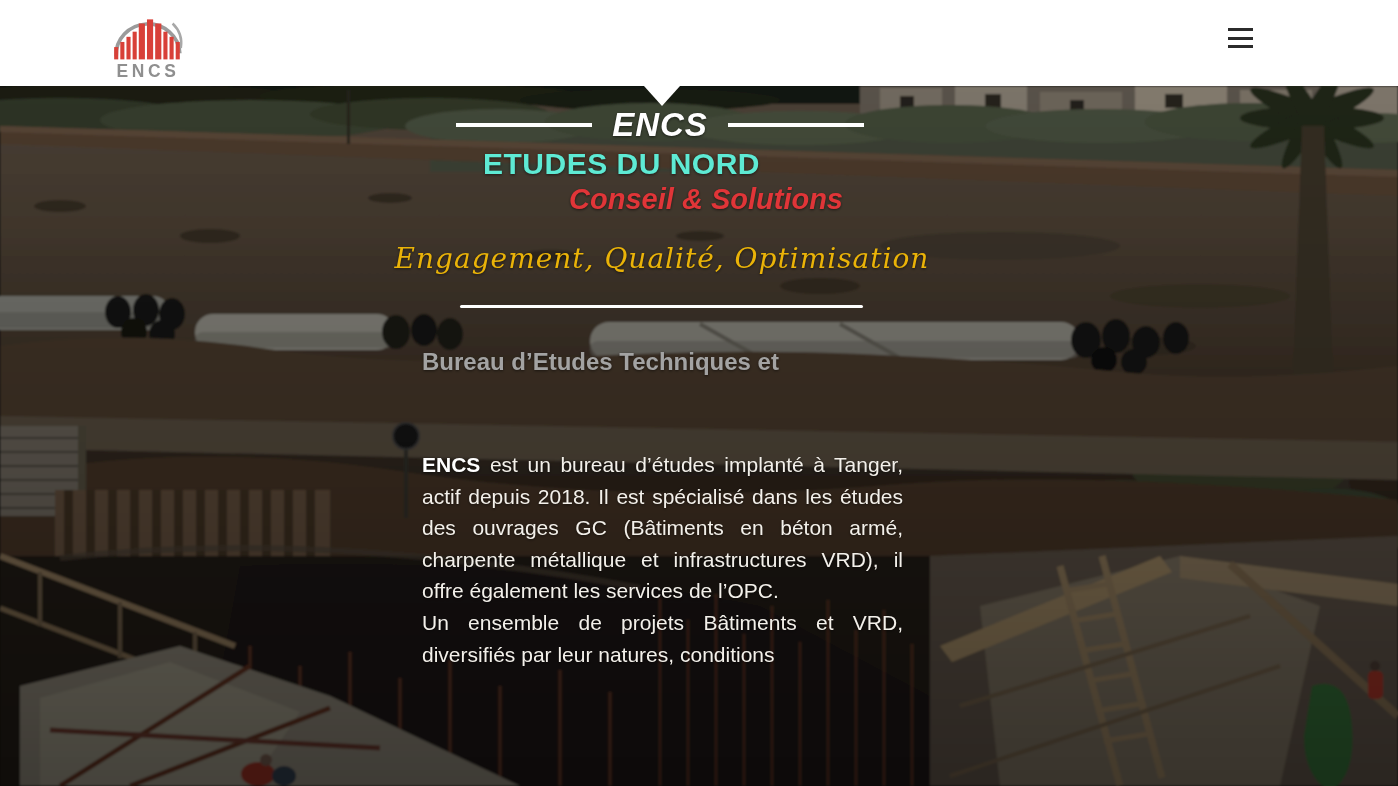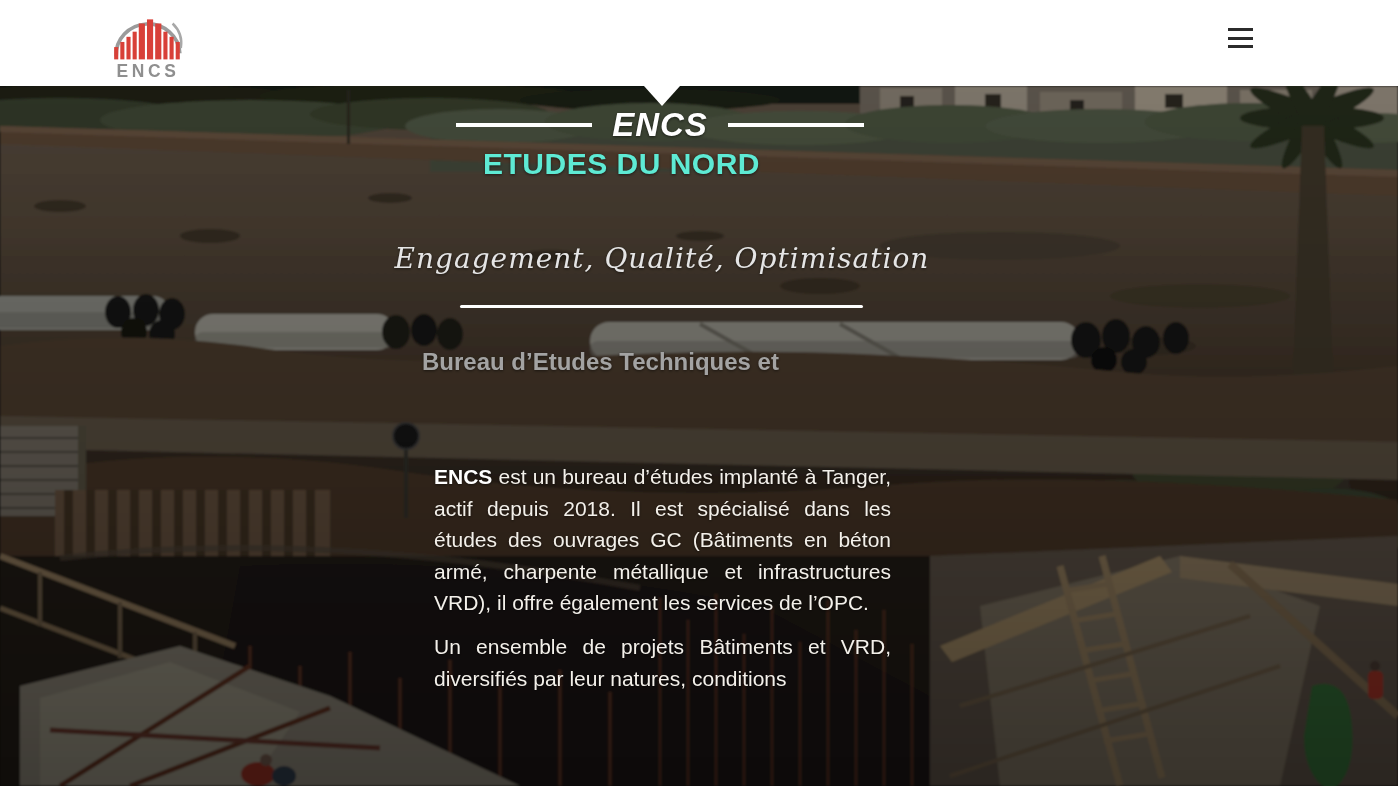--- a/index.html
+++ b/index.html
@@ -44,40 +44,40 @@
     position:absolute; top:61px; left:483px;
     color:#5eead4; font-size:30px; font-weight:bold; letter-spacing:.5px;
   }
   .title2 {
     position:absolute; top:97px; left:483px; width:360px; text-align:right;
     color:#e03538; font-size:29px; font-weight:bold; font-style:italic;
   }
 
   .tagline {
     position:absolute; top:156px; left:392px; width:540px; text-align:center;
-    color:#e5e5e5; font-size:28px; font-style:italic;
+    color:#eab308; font-size:28px; font-style:italic;
     font-family:"DejaVu Serif", serif; letter-spacing:1px;
   }
 
   .tag-rule {
     position:absolute; top:219px; left:460px; width:403px; height:3px;
     background:#ffffff; border-radius:2px;
   }
 
   .section-heading {
     position:absolute; top:255px; left:422px; width:481px;
     color:#a3a3a3; font-size:24px; font-weight:bold; line-height:42px;
   }
 
   .intro {
     position:absolute; top:363px; left:422px; width:481px;
     color:#f3f0ea; font-size:21px; line-height:31.6px;
     text-align:justify;
   }
-  .intro p { margin:12px; }
+  .intro p { margin:0; }
   .intro .b { font-weight:bold; color:#ffffff; }
 </style>
 </head>
 <body>
 
 <div class="header">
   <svg class="logo" viewBox="0 0 78 70" aria-hidden="true">
 
     <path d="M 8,47 A 31,30 0 0 1 70,44" fill="none" stroke="#9b9b9b" stroke-width="3.6"></path>
     <path d="M 63,15 A 27,27 0 0 1 71,39" fill="none" stroke="#a8a8a8" stroke-width="2.4"></path>
@@ -327,20 +327,21 @@
 
   <div class="hero-content">
 
     <div class="brand-row">
       <div class="rule"></div>
       <div class="brand txt-shadow">ENCS</div>
       <div class="rule"></div>
     </div>
 
     <div class="title1 txt-shadow">ETUDES DU NORD</div>
+    <div class="title2 txt-shadow">Conseil &amp; Solutions</div>
 
     <div class="tagline txt-shadow">Engagement, Qualité, Optimisation</div>
     <div class="tag-rule"></div>
 
     <div class="section-heading txt-shadow">
       <div>Bureau d’Etudes Techniques et</div>
     </div>
 
     <div class="intro txt-shadow">
         <p><span class="b">ENCS</span><span> est un bureau d’études implanté à Tanger, actif depuis 2018. Il est spécialisé dans les études des ouvrages GC (Bâtiments en béton armé, charpente métallique et infrastructures VRD), il offre également les services de l’OPC.</span></p>

